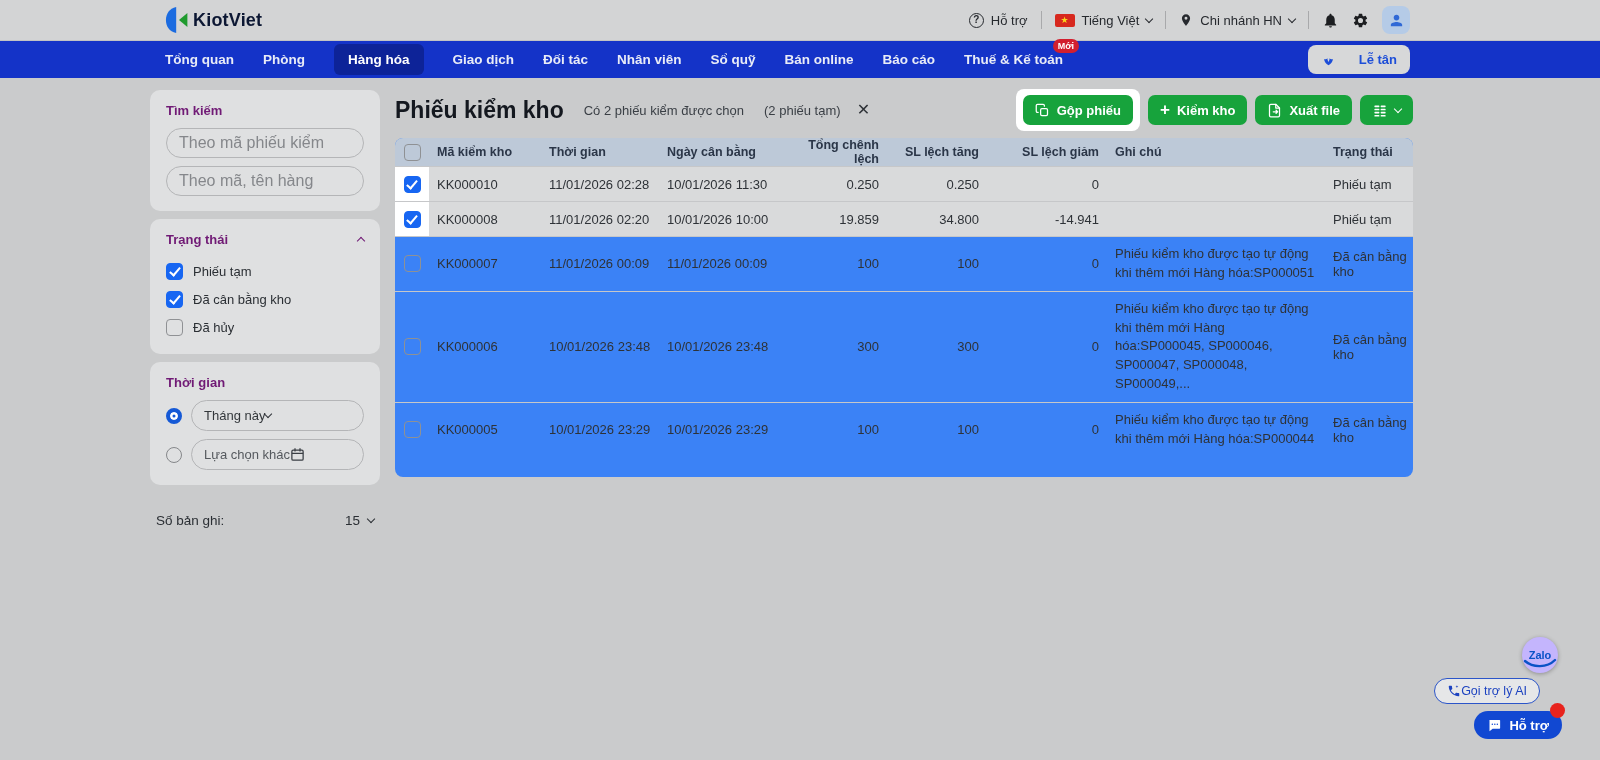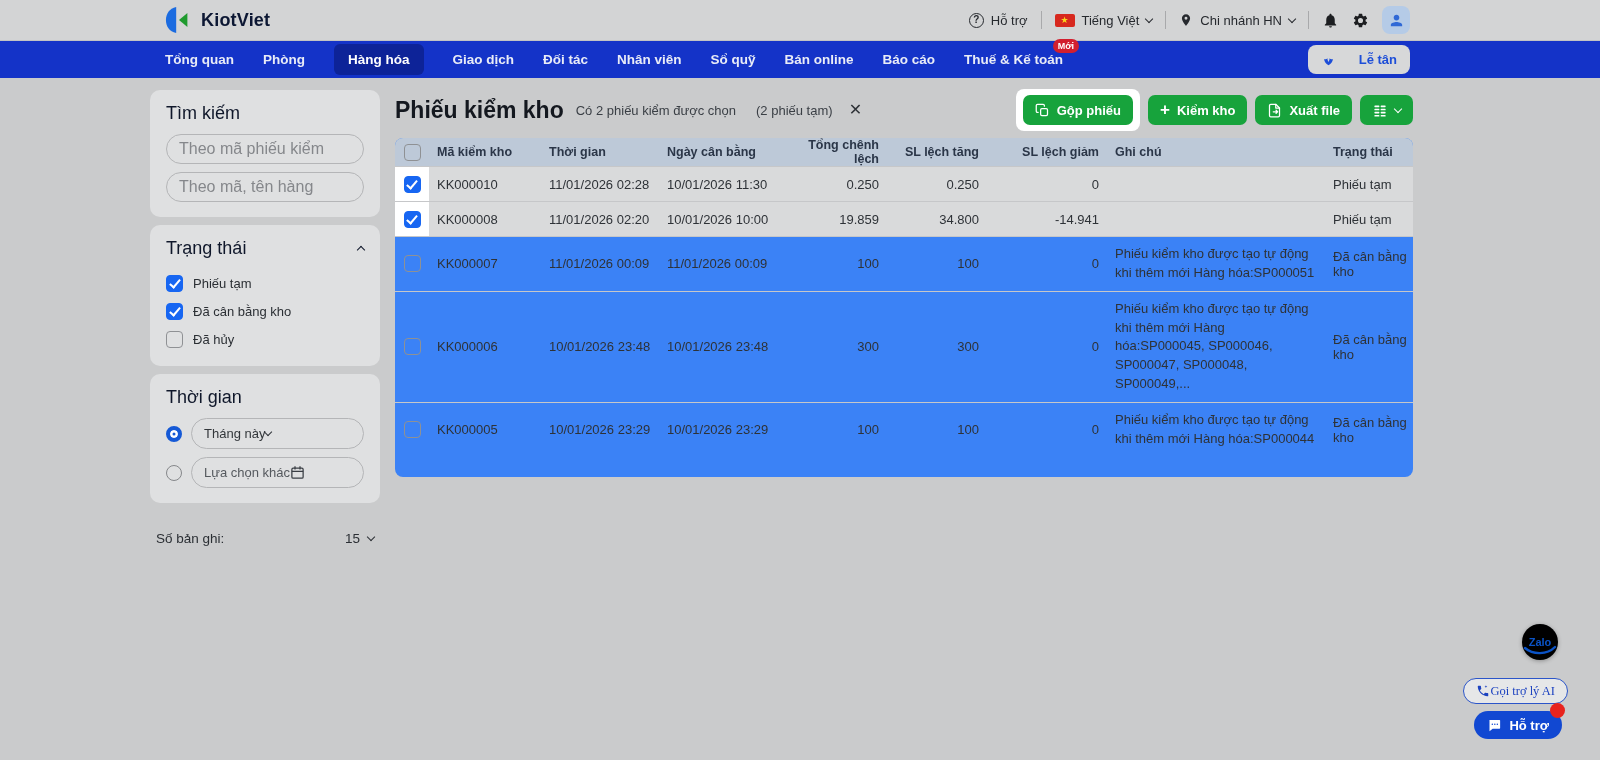--- a/index.html
+++ b/index.html
@@ -5,21 +5,21 @@
   * { margin:0; padding:0; box-sizing:border-box; }
   html,body { width:1600px; height:760px; overflow:hidden; }
   body {
     font-family:"Liberation Sans", sans-serif;
     background:#cacbcc;
     position:relative;
     color:#2e3237;
   }
   
   .topbar{height:41px;background:#d3d4d5;display:flex;align-items:center;justify-content:space-between;padding:0 190px 0 165px;border-bottom:1px solid #c2c3c4;}
-  .logo{display:flex;align-items:center;gap:8px;}
+  .logo{display:flex;align-items:center;}
   .logo-text{font-size:18px;font-weight:800;color:#0c1733;letter-spacing:.2px;}
   .tb-right{display:flex;align-items:center;gap:13px;}
   .tb-item{display:flex;align-items:center;gap:7px;font-size:13px;color:#26292e;cursor:pointer;}
   .tb-sep{width:1px;height:18px;background:#a8a9ab;}
   .q-icon{width:15px;height:15px;border:1.5px solid #26292e;border-radius:50%;font-size:10px;font-weight:700;display:flex;align-items:center;justify-content:center;line-height:1;}
   .flag{width:20px;height:13px;background:#d7281e;border-radius:2px;display:flex;align-items:center;justify-content:center;color:#f9d41c;font-size:9px;line-height:1;}
   .chev{display:inline-block;width:6px;height:6px;border-right:1.7px solid currentColor;border-bottom:1.7px solid currentColor;transform:rotate(45deg);margin-top:-3px;}
   .chev.up{transform:rotate(-135deg);margin-top:3px;}
   .avatar{width:28px;height:28px;border-radius:8px;background:#b5cbe7;display:flex;align-items:center;justify-content:center;cursor:pointer;}
   .icon-btn{display:flex;align-items:center;cursor:pointer;}
@@ -27,42 +27,42 @@
   .navbar{height:37px;background:var(--nav-blue,#1433c8);display:flex;align-items:center;padding:0 190px 0 165px;}
   .nav-items{display:flex;align-items:center;gap:29px;}
   .nav-item{color:#e9ecf7;font-size:13.5px;font-weight:700;position:relative;cursor:pointer;white-space:nowrap;}
   .nav-item.active{background:var(--nav-active,#0d2398);color:#fff;padding:8px 14px;border-radius:6px;}
   .nav-badge{position:absolute;top:-13px;right:-16px;background:#d21f2f;color:#fff;font-size:9px;font-weight:700;padding:2px 5px;border-radius:8px;}
   .reception-btn{margin-left:auto;display:flex;align-items:center;gap:23px;background:#d7d8d9;color:#1d4ed8;border:none;border-radius:8px;height:29px;padding:0 13px;font-size:13px;font-weight:700;cursor:pointer;font-family:inherit;}
   
   .content{display:flex;padding:12px 0 0 150px;}
   .sidebar{width:230px;flex:none;}
   .card{background:#dfe0e1;border-radius:10px;padding:13px 16px;margin-bottom:8px;}
-  .card h3{font-size:18px;font-weight:400;color:#0f172a;margin-bottom:10px;display:flex;align-items:center;justify-content:space-between;}
+  .card h3{font-size:13px;font-weight:700;color:#701a75;margin-bottom:10px;display:flex;align-items:center;justify-content:space-between;}
   .s-input{width:100%;height:30px;border:1px solid #b4b5b7;border-radius:16px;background:transparent;padding:0 12px;font-size:16px;color:#33373b;outline:none;font-family:inherit;margin-bottom:8px;display:block;}
   .s-input::placeholder{color:#85878b;}
   .s-input:last-child{margin-bottom:2px;}
   .opt-row{display:flex;align-items:center;gap:10px;font-size:13px;color:#2b2f34;height:28px;cursor:pointer;}
   .cb{width:17px;height:17px;border:1.5px solid #8f9194;border-radius:4px;display:inline-block;position:relative;flex:none;cursor:pointer;}
   .cb.on{background:var(--checkbox-blue,#1766f2);border-color:var(--checkbox-blue,#1766f2);}
   .cb.on::after{content:'';position:absolute;left:4.5px;top:1px;width:4px;height:9px;border:solid #fff;border-width:0 2px 2px 0;transform:rotate(40deg);}
   .time-row{display:flex;align-items:center;gap:9px;margin-bottom:8px;}
   .time-row:last-child{margin-bottom:2px;}
   .radio{width:16px;height:16px;border-radius:50%;border:1.5px solid #85878a;flex:none;cursor:pointer;}
   .radio.on{border:4.5px solid #1559d6;background:#1559d6;box-shadow:inset 0 0 0 2.5px #fff;}
   .sel-box{flex:1;height:31px;border:1px solid #b4b5b7;border-radius:16px;display:flex;align-items:center;padding:0 12px;font-size:13px;cursor:pointer;}
   .sel-box .val{color:#33373b;}
   .sel-box .ph{color:#55595e;}
   .records-row{display:flex;align-items:center;justify-content:space-between;margin-top:28px;padding:0 6px;font-size:13.5px;color:#2b2f34;}
   .records-val{display:flex;align-items:center;gap:8px;cursor:pointer;}
   
   .main{margin-left:15px;width:1018px;}
   .main-header{display:flex;align-items:center;height:40px;margin-bottom:8px;}
   .page-title{font-size:23px;font-weight:800;color:#14181f;}
-  .sel-text{margin-left:12px;font-size:13px;color:#3a3f45;}
+  .sel-text{margin-left:20px;font-size:13px;color:#3a3f45;}
   .sel-detail{margin-left:20px;font-size:13px;color:#3a3f45;}
   .close-x{margin-left:16px;font-size:16px;color:#2e3237;cursor:pointer;line-height:1;}
   .actions{margin-left:auto;display:flex;align-items:center;gap:8px;}
   .spotlight{background:#ffffff;border-radius:8px;padding:6px 7px;}
   .green-btn{display:flex;align-items:center;gap:7px;background:var(--green,#17a33c);color:#fff;font-weight:700;font-size:13px;height:30px;padding:0 12px;border-radius:7px;border:none;cursor:pointer;font-family:inherit;white-space:nowrap;}
   .green-btn .plus{font-size:17px;font-weight:700;line-height:1;margin-top:-2px;}
   
   .table{background:#3b82f6;border-radius:8px;overflow:hidden;padding-bottom:20px;}
   .thead{display:flex;background:#bdc9d8;height:28px;align-items:center;font-weight:700;font-size:12.5px;color:#2b3648;}
   .trow{display:flex;align-items:center;border-top:1px solid #c6c7c9;font-size:13px;color:#2e3237;min-height:35px;cursor:pointer;}
@@ -72,24 +72,24 @@
   .c-check{width:34px;flex:none;display:flex;align-items:center;justify-content:center;align-self:stretch;}
   .c-code{width:112px;flex:none;padding-left:8px;}
   .c-time{width:118px;flex:none;padding-left:8px;}
   .c-bal{width:122px;flex:none;padding-left:8px;}
   .c-diff{width:108px;flex:none;text-align:right;padding-right:10px;}
   .c-inc{width:100px;flex:none;text-align:right;padding-right:10px;}
   .c-dec{width:92px;flex:none;text-align:right;padding-right:10px;margin-left:28px;}
   .c-note{width:210px;flex:none;padding:8px 4px 8px 6px;line-height:1.45;}
   .c-status{flex:1;padding-left:14px;}
   
-  .zalo-btn{position:absolute;right:42px;bottom:100px;width:36px;height:36px;border-radius:50%;background:#000000;box-shadow:0 1px 4px rgba(0,0,0,.3);display:flex;align-items:center;justify-content:center;cursor:pointer;}
+  .zalo-btn{position:absolute;right:42px;bottom:87px;width:36px;height:36px;border-radius:50%;background:#c4b5fd;box-shadow:0 1px 4px rgba(0,0,0,.3);display:flex;align-items:center;justify-content:center;cursor:pointer;}
   .zalo-txt{font-size:11px;font-weight:800;color:#0a53c7;position:relative;z-index:1;}
   .zalo-swoosh{position:absolute;left:1px;bottom:3px;}
-  .ai-btn{position:absolute;right:32px;bottom:56px;height:26px;border:1px solid #2b55c9;border-radius:14px;background:#e6e7e8;color:#1d43c0;display:flex;align-items:center;padding:0 12px;font-size:12.5px;cursor:pointer;font-family:Liberation Serif, serif;}
+  .ai-btn{position:absolute;right:60px;bottom:56px;height:26px;border:1px solid #2b55c9;border-radius:14px;background:#e6e7e8;color:#1d43c0;display:flex;align-items:center;padding:0 12px;font-size:12.5px;cursor:pointer;}
   .support-btn{position:absolute;right:38px;bottom:21px;height:28px;background:var(--support-blue,#1148d2);color:#fff;border-radius:15px;padding:0 13px;font-size:13px;font-weight:700;display:flex;align-items:center;gap:7px;cursor:pointer;}
   .red-dot{position:absolute;right:35px;bottom:42px;width:15px;height:15px;border-radius:50%;background:#e8231d;}
   svg{display:block;}
 </style>
 </head>
 <body>
 
 <header class="topbar">
   <div class="logo">
     <svg width="28" height="28" viewBox="0 0 30 30">

